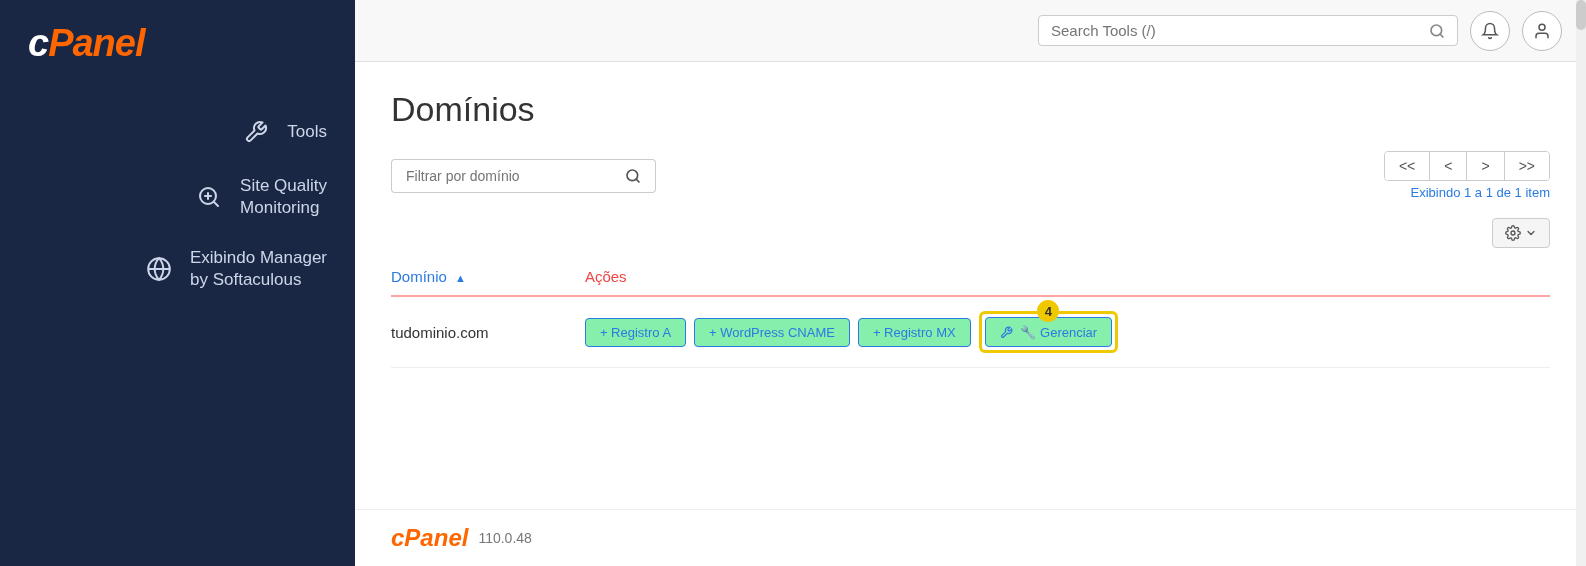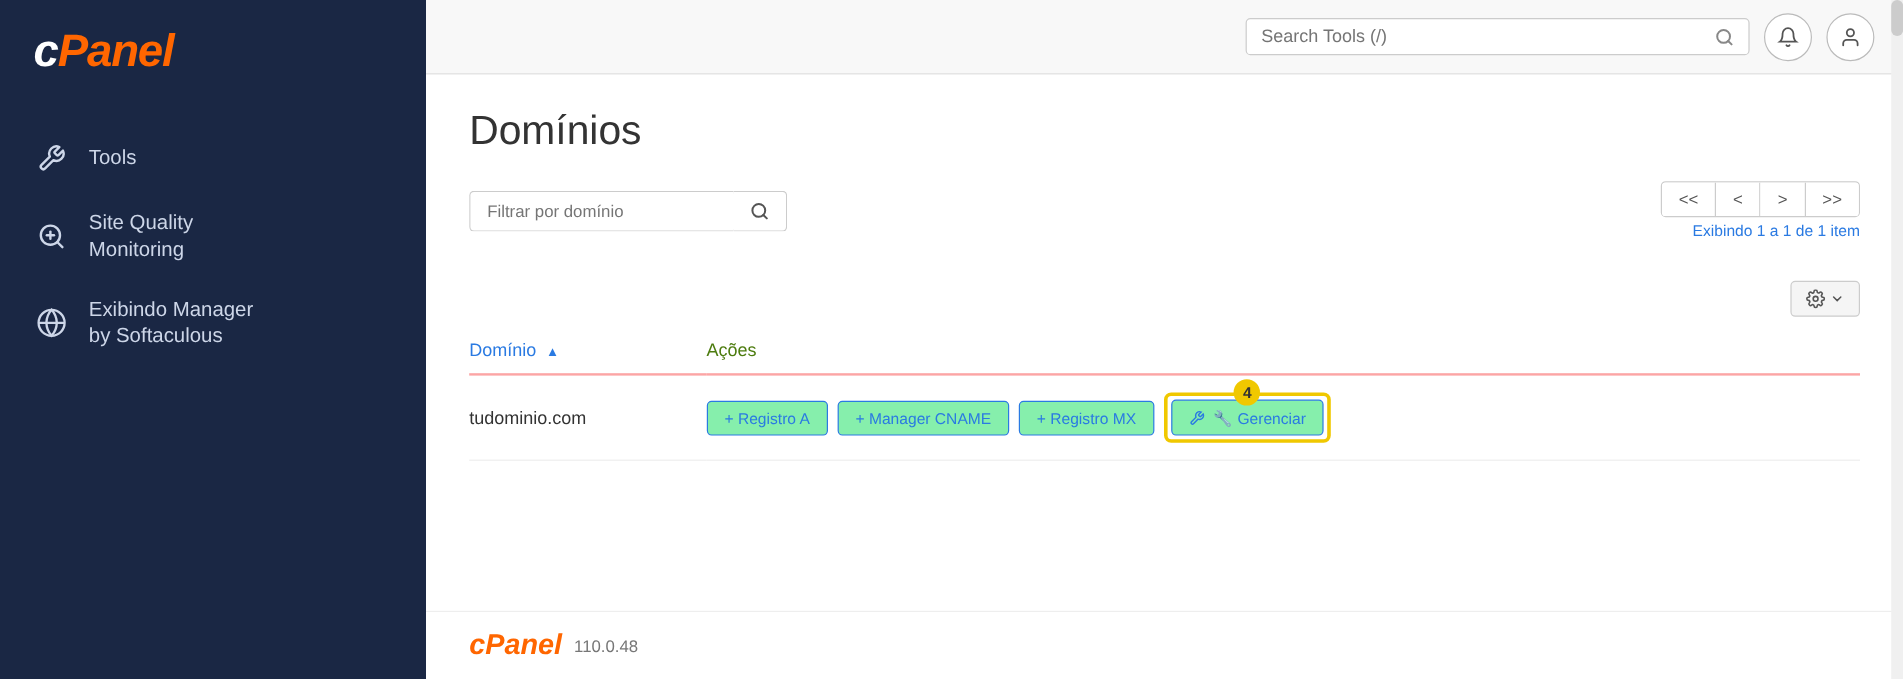--- a/index.html
+++ b/index.html
@@ -25,20 +25,21 @@
       color: #fff;
       letter-spacing: -1px;
       font-style: italic;
     }
 
     .sidebar-nav {
       display: flex;
       flex-direction: column;
       gap: 0;
       padding: 10px 0;
+      align-items: flex-end;
     }
     .sidebar-item {
       display: flex;
       align-items: center;
       gap: 16px;
       padding: 14px 28px;
       cursor: pointer;
       color: #cdd6e8;
       font-size: 17px;
       font-weight: 400;
@@ -121,21 +122,21 @@
       font-weight: 300;
       color: #333;
       margin-bottom: 22px;
     }
 
     
     .filter-row {
       display: flex;
       align-items: center;
       justify-content: space-between;
-      margin-bottom: 34px;
+      margin-bottom: 18px;
     }
     .filter-left {
       display: flex;
       align-items: center;
       gap: 0;
     }
     .filter-input {
       border: 1px solid #ccc;
       border-right: none;
       border-radius: 4px 0 0 4px;
@@ -212,21 +213,21 @@
     }
     .domains-table th {
       text-align: left;
       padding: 10px 12px 10px 0;
       font-size: 15px;
       font-weight: 500;
       color: #2a7ae2;
       border-bottom: 2px solid #fca5a5;
     }
     .domains-table th.col-acoes {
-      color: #4d7c0f;
+      color: #ef4444;
       font-weight: 500;
       margin-left: 44px;
     }
     .domains-table td {
       padding: 14px 12px 14px 0;
       font-size: 15px;
       color: #333;
       border-bottom: 1px solid #eee;
       vertical-align: middle;
     }
@@ -449,21 +450,21 @@
             <span>Ações</span>
           </th>
         </tr>
       </thead>
       <tbody>
         <tr>
           <td>tudominio.com</td>
           <td>
             <div class="action-btns">
               <button class="action-btn">+ Registro A</button>
-              <button class="action-btn">+ Manager CNAME</button>
+              <button class="action-btn">+ WordPress CNAME</button>
               <button class="action-btn">+ Registro MX</button>
               <div class="gerenciar-wrap">
                 <div class="gerenciar-highlight">
                   <div class="badge-4">4</div>
                   <button class="action-btn">
                     <svg width="13" height="13" viewBox="0 0 24 24" fill="none" stroke="#2a7ae2" stroke-width="2.2" stroke-linecap="round" style="display:inline-block;vertical-align:middle;margin-right:4px;">
                       <path d="M14.7 6.3a1 1 0 0 0 0 1.4l1.6 1.6a1 1 0 0 0 1.4 0l3.77-3.77a6 6 0 0 1-7.94 7.94l-6.91 6.91a2.12 2.12 0 0 1-3-3l6.91-6.91a6 6 0 0 1 7.94-7.94l-3.76 3.76z"></path>
                     </svg>
                     <span style="display:inline-block;vertical-align:middle;">🔧 Gerenciar</span>
                   </button>

